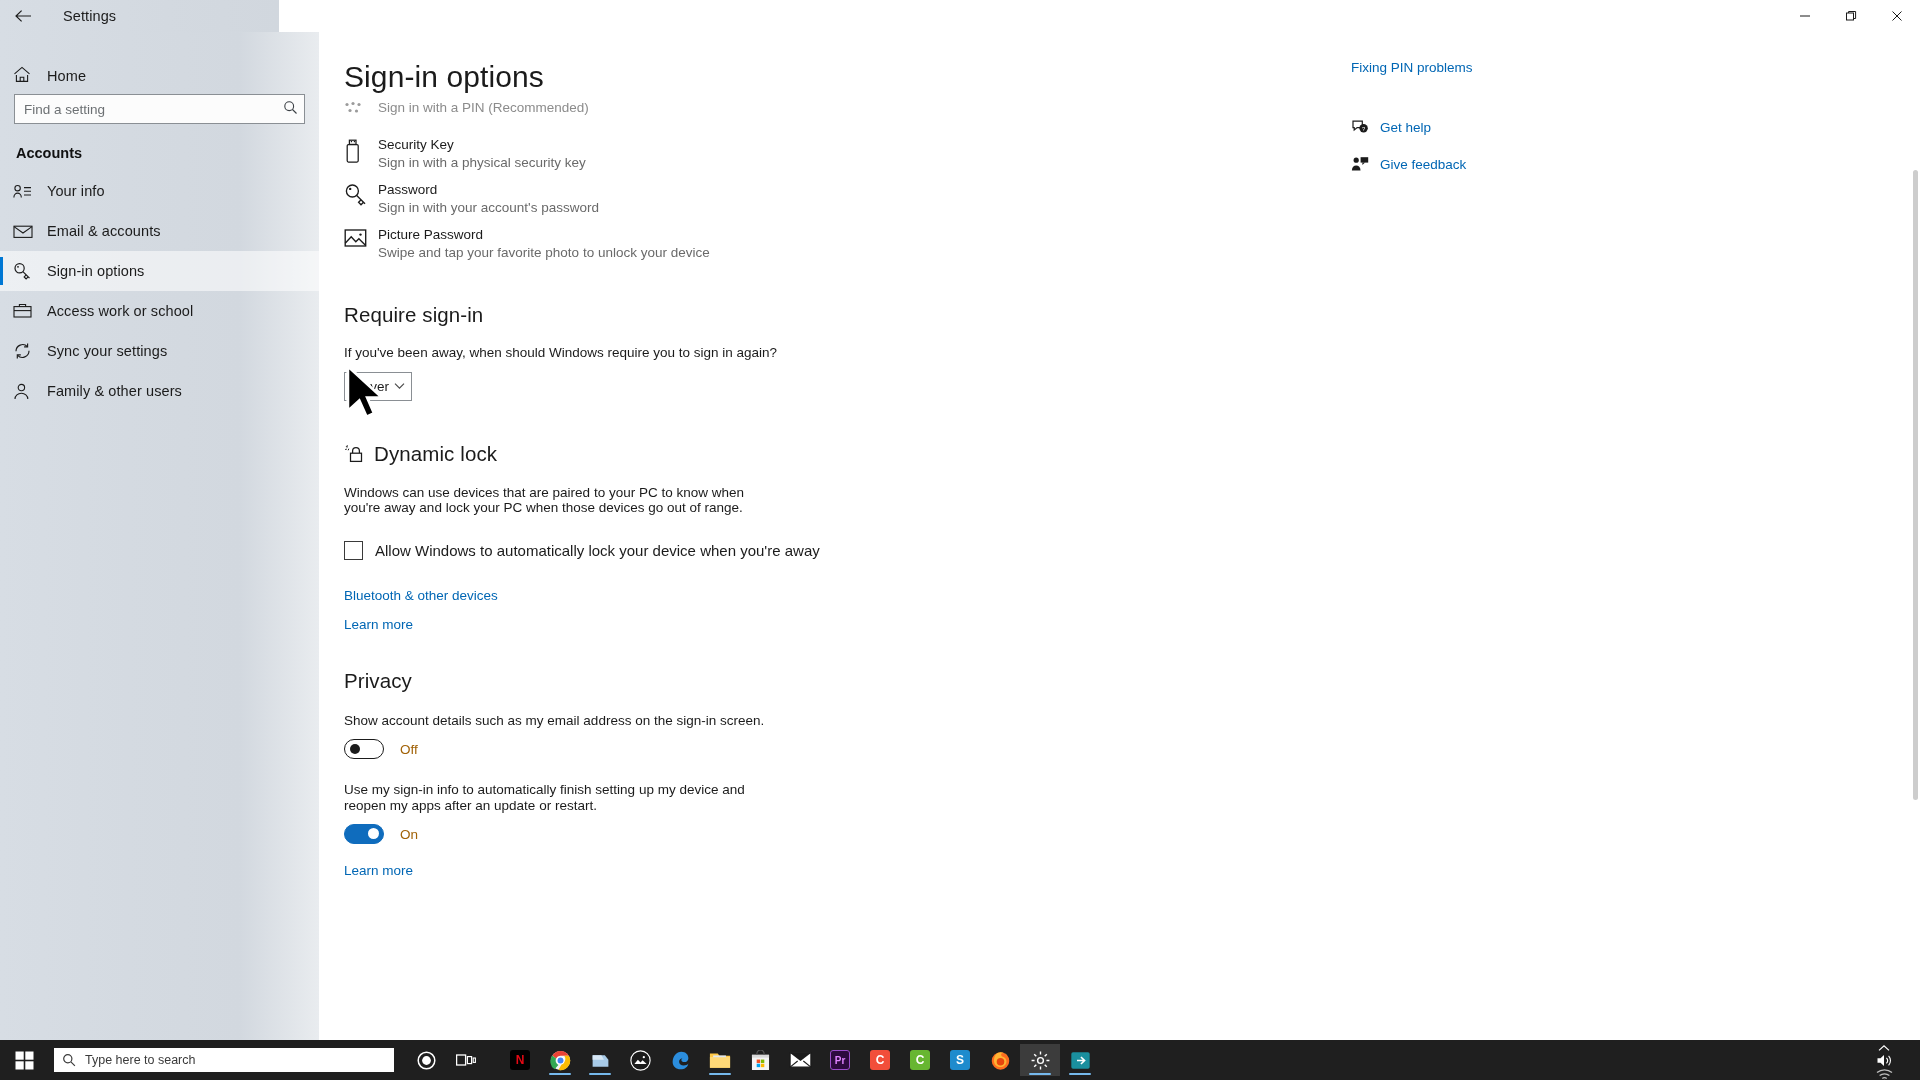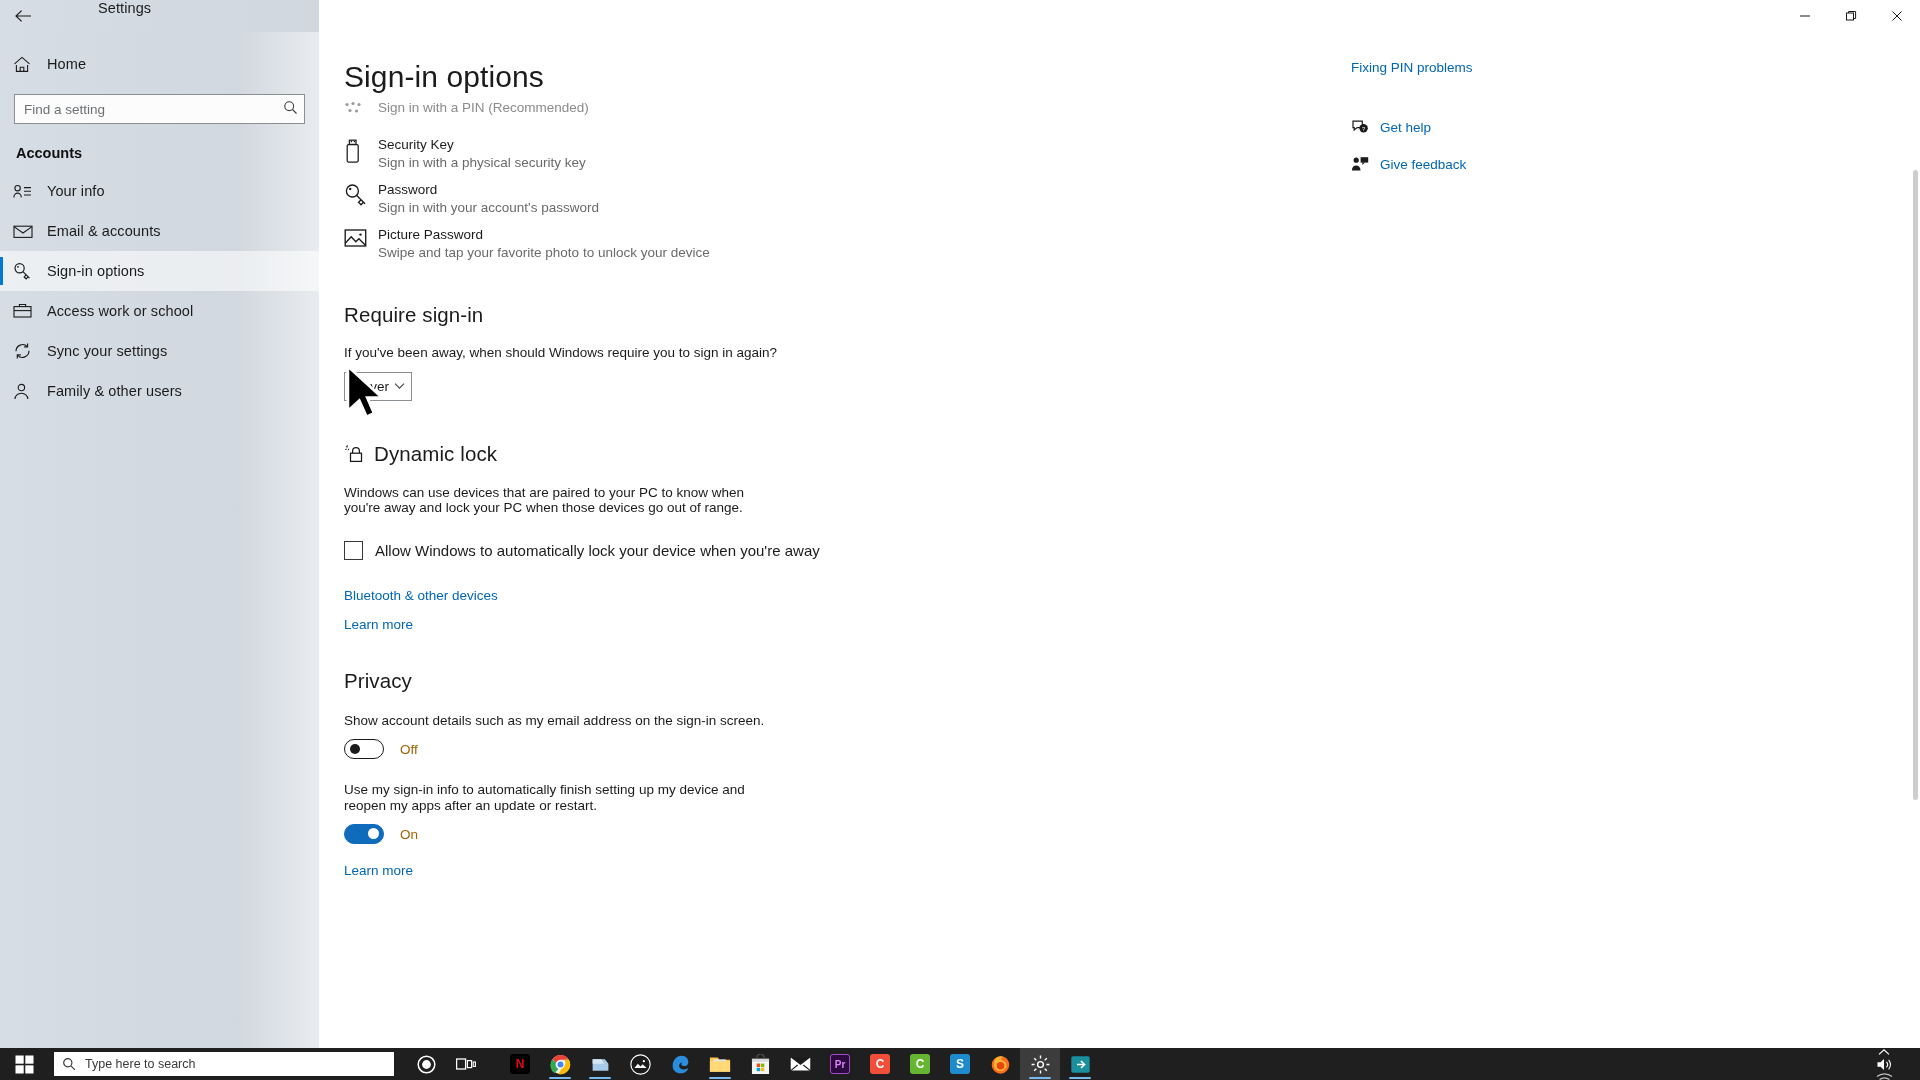--- a/index.html
+++ b/index.html
@@ -18,24 +18,23 @@
   }
 
   
   #titlebar {
     position: absolute; top: 0; left: 0;
     width: 1920px; height: 32px;
     display: flex; align-items: center;
     z-index: 40;
   }
   #titlebar-left {
-    width: 319px; height: 32px;
-    display: flex; 
+    width: 279px; height: 32px;
+    display: flex; align-items: center;
     background: linear-gradient(to right, #d7dde4 0%, #d3d9e0 60%, #d1d7de 100%);
-    gap: 35px;
   }
   #titlebar-right {
     flex: 1; height: 32px;
     background: #ffffff;
     display: flex; justify-content: flex-end; align-items: center;
   }
   .back-btn {
     width: 46px; height: 32px;
     display: flex; align-items: center; justify-content: center;
     cursor: pointer;
@@ -72,21 +71,21 @@
   .nav-icon {
     width: 24px; min-width: 24px; height: 20px;
     display: flex; align-items: center; justify-content: flex-start;
     color: #1b1b1b;
   }
   .nav-label {
     font-size: 14.5px; color: #1b1b1b;
     margin-left: 10px; letter-spacing: .1px;
   }
 
-  .home-row { margin-bottom: 10px; }
+  .home-row { margin-bottom: 10px; align-items: flex-end; }
 
   #search-wrap {
     margin: 4px 14px 10px 14px;
     position: relative;
     height: 30px;
   }
   #search-input {
     width: 100%; height: 30px;
     border: 1px solid #8a8f94;
     background: #fcfcfc;
@@ -245,21 +244,21 @@
   #cursor {
     position: absolute;
     left: 344px; top: 363px;
     width: 42px; height: 58px;
     z-index: 60; pointer-events: none;
   }
 
   
   #taskbar {
     position: absolute; left: 0; bottom: 0;
-    width: 1920px; height: 32px;
+    width: 1920px; height: 40px;
     background: #1f1f1f;
     display: flex; align-items: center;
     z-index: 50;
   }
   #start-btn {
     width: 48px; height: 32px;
     display: flex; align-items: center; justify-content: center;
     cursor: pointer;
   }
   #tb-search {

